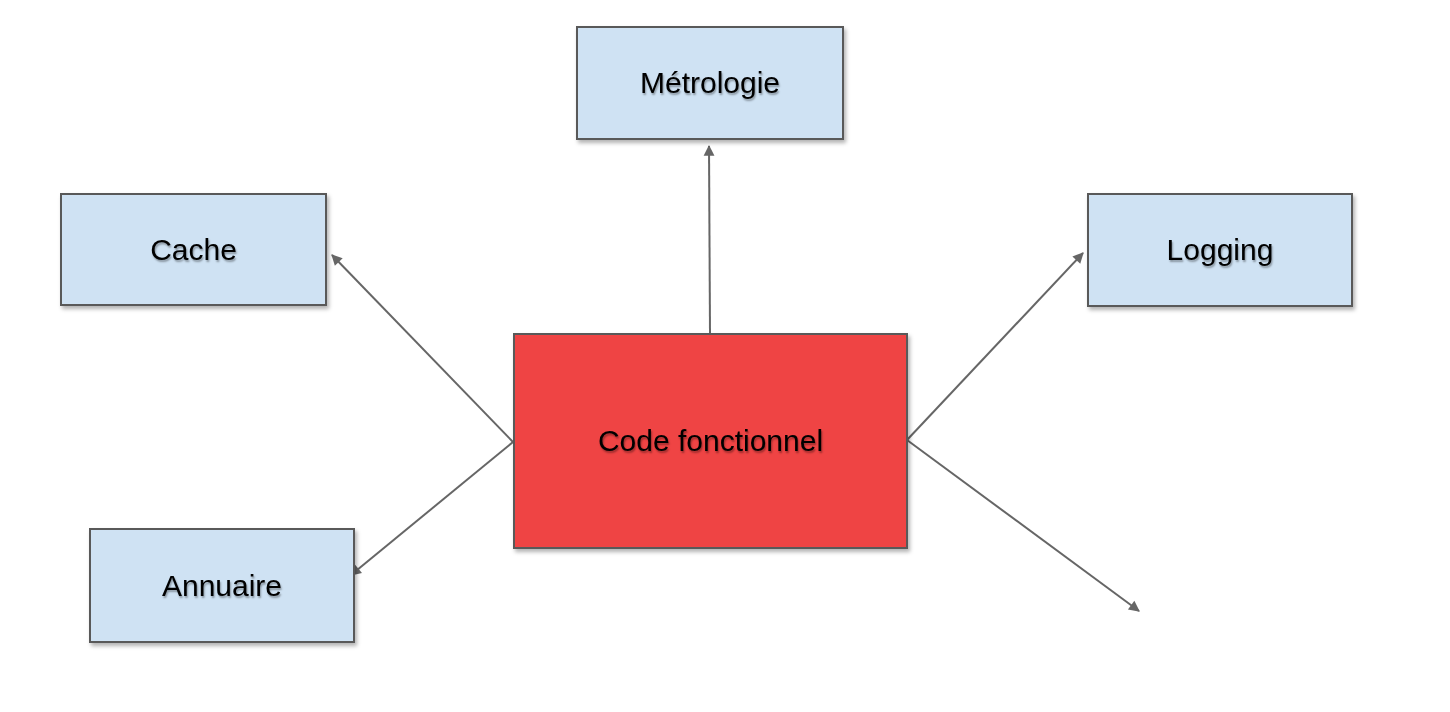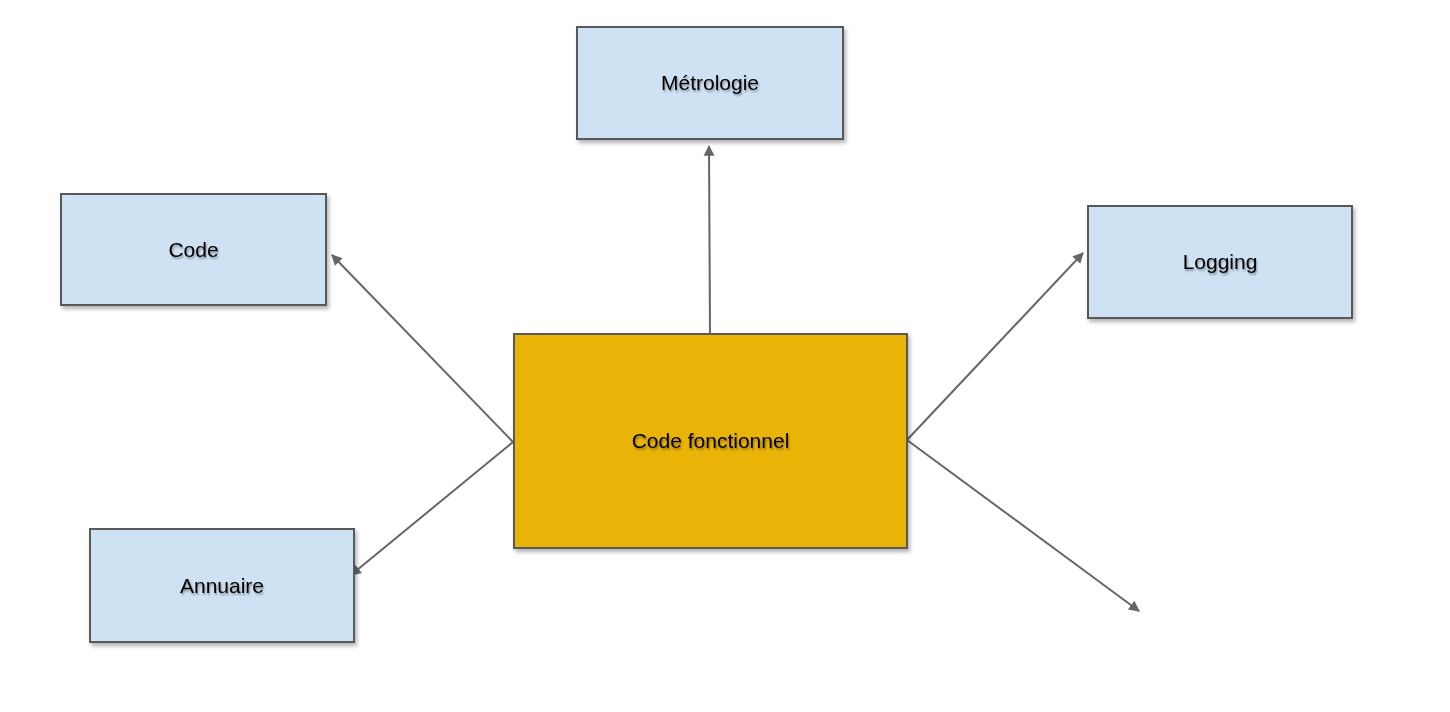--- a/index.html
+++ b/index.html
@@ -23,38 +23,38 @@
     height: 712px;
     pointer-events: none;
   }
   .node {
     position: absolute;
     display: flex;
     align-items: center;
     justify-content: center;
     box-sizing: border-box;
     border: 2px solid #595959;
-    font-size: 21px;
+    font-size: 30px;
     color: #000000;
     text-shadow: 1px 2px 2px rgba(0,0,0,0.35);
     box-shadow: 2px 3px 4px rgba(0,0,0,0.30);
     text-align: center;
     white-space: nowrap;
   }
   .node-blue {
     background: #cfe2f3;
   }
   .node-center {
-    background: #eab308;
+    background: #ef4444;
     text-align: center;
   }
   #node-metrologie { left: 576px; top: 26px;  width: 268px; height: 114px; }
   #node-cache      { left: 60px;  top: 193px; width: 267px; height: 113px; }
   #node-annuaire   { left: 89px;  top: 528px; width: 266px; height: 115px; }
-  #node-logging    { left: 1087px;top: 193px; width: 266px; height: 114px; margin-top: 12px; }
+  #node-logging    { left: 1087px;top: 193px; width: 266px; height: 114px; }
   #node-securite   { left: 1143px;top: 565px; width: 267px; height: 113px; }
   #node-center     { left: 513px; top: 333px; width: 395px; height: 216px; }
 </style>
 </head>
 <body>
 
 <div class="canvas">
 
   <svg class="edges-layer" width="1450" height="712" viewBox="0 0 1450 712" xmlns="http://www.w3.org/2000/svg">
     <defs>
@@ -67,21 +67,21 @@
     <line x1="513" y1="442" x2="351" y2="575" stroke="#666666" stroke-width="2" marker-end="url(#arrowhead)"></line>
     <line x1="907" y1="440" x2="1083" y2="253" stroke="#666666" stroke-width="2" marker-end="url(#arrowhead)"></line>
     <line x1="907" y1="440" x2="1139" y2="611" stroke="#666666" stroke-width="2" marker-end="url(#arrowhead)"></line>
   </svg>
 
   <div class="node node-blue" id="node-metrologie">
     <span>Métrologie</span>
   </div>
 
   <div class="node node-blue" id="node-cache">
-    <span>Code</span>
+    <span>Cache</span>
   </div>
 
   <div class="node node-blue" id="node-annuaire">
     <span>Annuaire</span>
   </div>
 
   <div class="node node-blue" id="node-logging">
     <span>Logging</span>
   </div>
 

